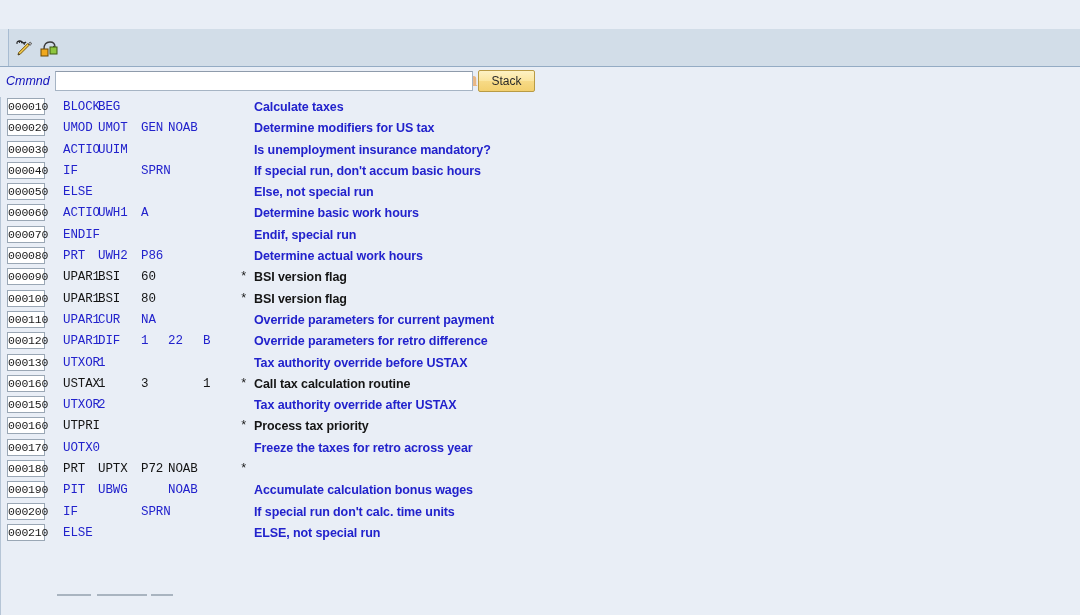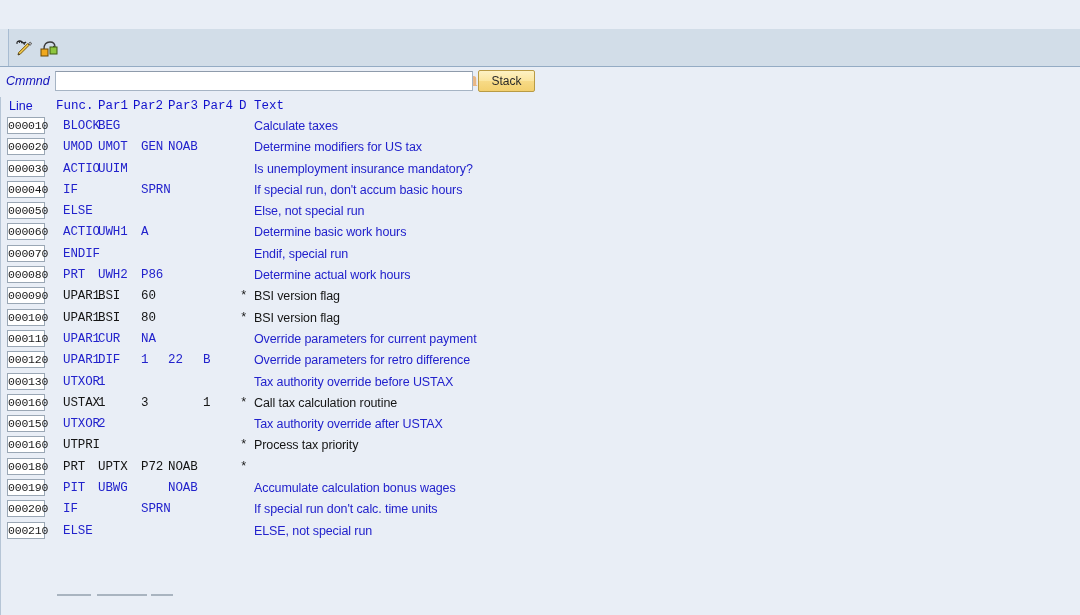--- a/index.html
+++ b/index.html
@@ -167,20 +167,21 @@
   .c-func { left: 62px; }
   .c-p1   { left: 97px; }
   .c-p2   { left: 140px; }
   .c-p3   { left: 167px; }
   .c-p4   { left: 202px; }
   .c-d    { left: 239px; }
   .c-text {
     left: 253px;
     font-family: "Liberation Sans", sans-serif;
     font-size: 12.5px;
+    font-weight: bold;
   }
 
   
   .partial-row {
     position: absolute; left: 0; bottom: 15px;
     width: 500px; height: 6px;
   }
   .partial-row span {
     position: absolute; top: 0;
     height: 2px; background: #a9b4c0; display: block;
@@ -226,30 +227,20 @@
   </div>
 
   <div class="cmd-row">
     <div class="cmd-label">Cmmnd</div>
     <input class="cmd-input" type="text" value="" style="">
     <button class="stack-btn">Stack</button>
   </div>
 
   <div class="table-area">
 
-    <div class="grid-header">
-      <span class="hcell h-line">Line</span>
-      <span class="hcell h-func">Func.</span>
-      <span class="hcell h-p1">Par1</span>
-      <span class="hcell h-p2">Par2</span>
-      <span class="hcell h-p3">Par3</span>
-      <span class="hcell h-p4">Par4</span>
-      <span class="hcell h-d">D</span>
-      <span class="hcell h-text">Text</span>
-    </div>
 
     <div id="rows-container">
         <div class="row">
           <div class="lineno">000010</div>
           <span class="cell c-func">BLOCK</span>
           <span class="cell c-p1">BEG</span>
           <span class="cell c-p2"></span>
           <span class="cell c-p3"></span>
           <span class="cell c-p4"></span>
           <span class="cell c-d"></span>
@@ -398,20 +389,30 @@
         <div class="row marked">
           <div class="lineno">000160</div>
           <span class="cell c-func">UTPRI</span>
           <span class="cell c-p1"></span>
           <span class="cell c-p2"></span>
           <span class="cell c-p3"></span>
           <span class="cell c-p4"></span>
           <span class="cell c-d">*</span>
           <span class="cell c-text">Process tax priority</span>
         </div>
+        <div class="row">
+          <div class="lineno">000170</div>
+          <span class="cell c-func">UOTX0</span>
+          <span class="cell c-p1"></span>
+          <span class="cell c-p2"></span>
+          <span class="cell c-p3"></span>
+          <span class="cell c-p4"></span>
+          <span class="cell c-d"></span>
+          <span class="cell c-text">Freeze the taxes for retro across year</span>
+        </div>
         <div class="row marked">
           <div class="lineno">000180</div>
           <span class="cell c-func">PRT</span>
           <span class="cell c-p1">UPTX</span>
           <span class="cell c-p2">P72</span>
           <span class="cell c-p3">NOAB</span>
           <span class="cell c-p4"></span>
           <span class="cell c-d">*</span>
         </div>
         <div class="row">

